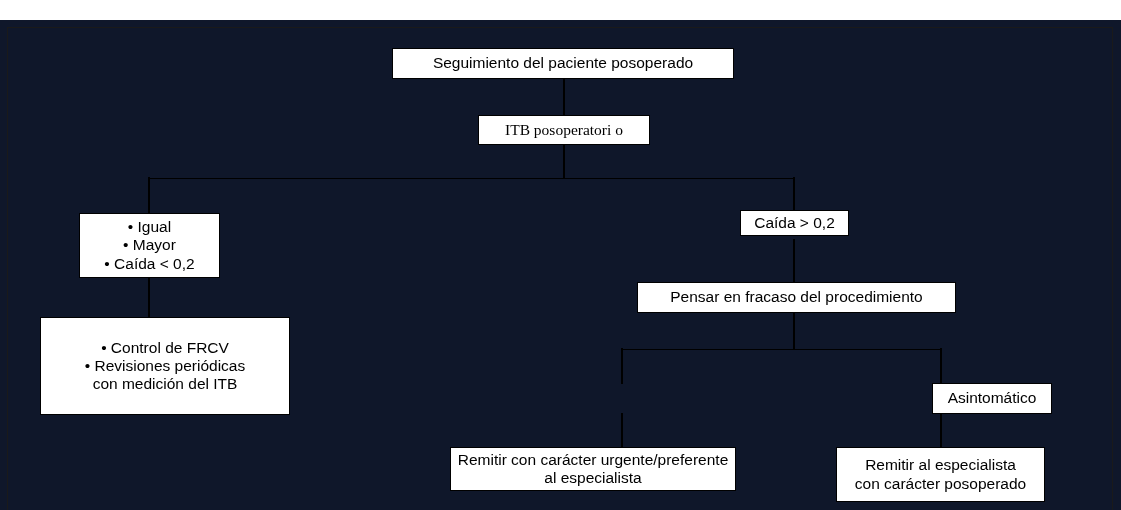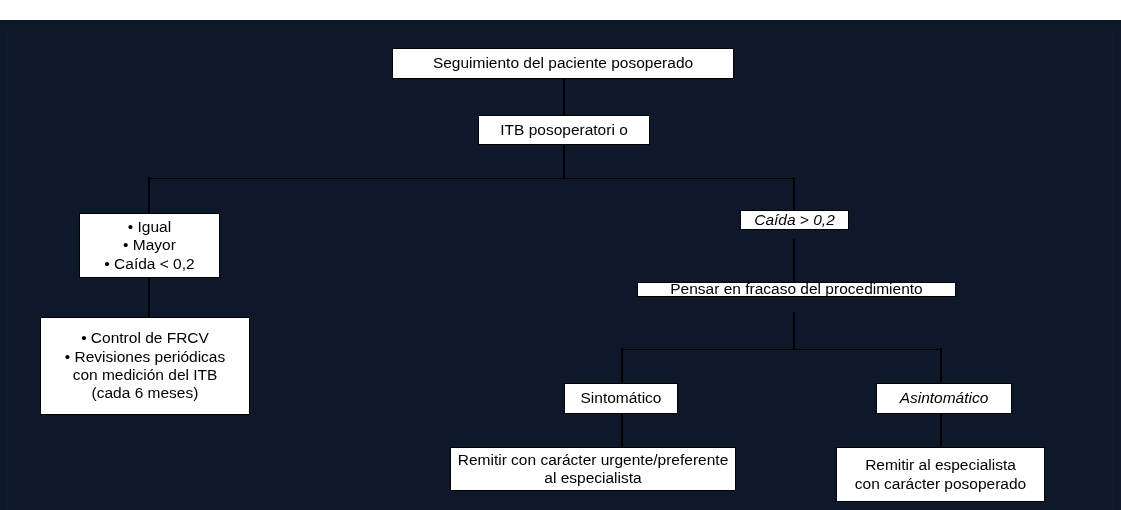--- a/index.html
+++ b/index.html
@@ -85,54 +85,50 @@
   <div class="line vline" style="left:940px; top:328px; height:36px;"></div>
 
   <div class="line vline" style="left:621px; top:393px; height:35px;"></div>
 
   <div class="line vline" style="left:940px; top:393px; height:35px;"></div>
 
   <div class="node" style="left:392px; top:28px; width:342px; height:31px;">
     <span class="txt">Seguimiento del paciente posoperado</span>
   </div>
 
-  <div class="node" style="left:478px; top:95px; width:172px; height:30px;">
+  <div class="node" style="left:478px; top:95px; width:172px; height:30px;font-family:Liberation Serif, serif;">
     <span class="txt">ITB posoperatori o</span>
   </div>
 
   <div class="node" style="left:79px; top:193px; width:141px; height:65px;">
     <span class="bullets">
       <span class="b">• Igual</span>
       <span class="b">• Mayor</span>
       <span class="b">• Caída &lt; 0,2</span>
     </span>
   </div>
 
-  <div class="node" style="left:40px; top:297px; width:210px; height:98px;">
+  <div class="node" style="left:40px; top:297px; width:250px; height:98px;">
     <span class="bullets">
       <span class="b">• Control de FRCV</span>
       <span class="b">• Revisiones periódicas</span>
       <span class="b">con medición del ITB</span>
-      <span class="b">(cada 6 meses)</span>
     </span>
   </div>
 
-  <div class="node" style="left:740px; top:190px; width:109px; height:20px;font-style:italic;">
+  <div class="node" style="left:740px; top:190px; width:109px; height:26px;">
     <span class="txt">Caída &gt; 0,2</span>
   </div>
 
-  <div class="node" style="left:637px; top:262px; width:319px; height:15px;">
+  <div class="node" style="left:637px; top:262px; width:319px; height:31px;">
     <span class="txt">Pensar en fracaso del procedimiento</span>
   </div>
 
-  <div class="node" style="left:564px; top:363px; width:114px; height:31px;">
-    <span class="txt">Sintomático</span>
-  </div>
 
-  <div class="node" style="left:876px; top:363px; width:136px; height:31px;font-style:italic;">
+  <div class="node" style="left:932px; top:363px; width:120px; height:31px;">
     <span class="txt">Asintomático</span>
   </div>
 
   <div class="node" style="left:450px; top:427px; width:286px; height:44px;">
     <span class="bullets">
       <span class="b">Remitir con carácter urgente/preferente</span>
       <span class="b">al especialista</span>
     </span>
   </div>
 

